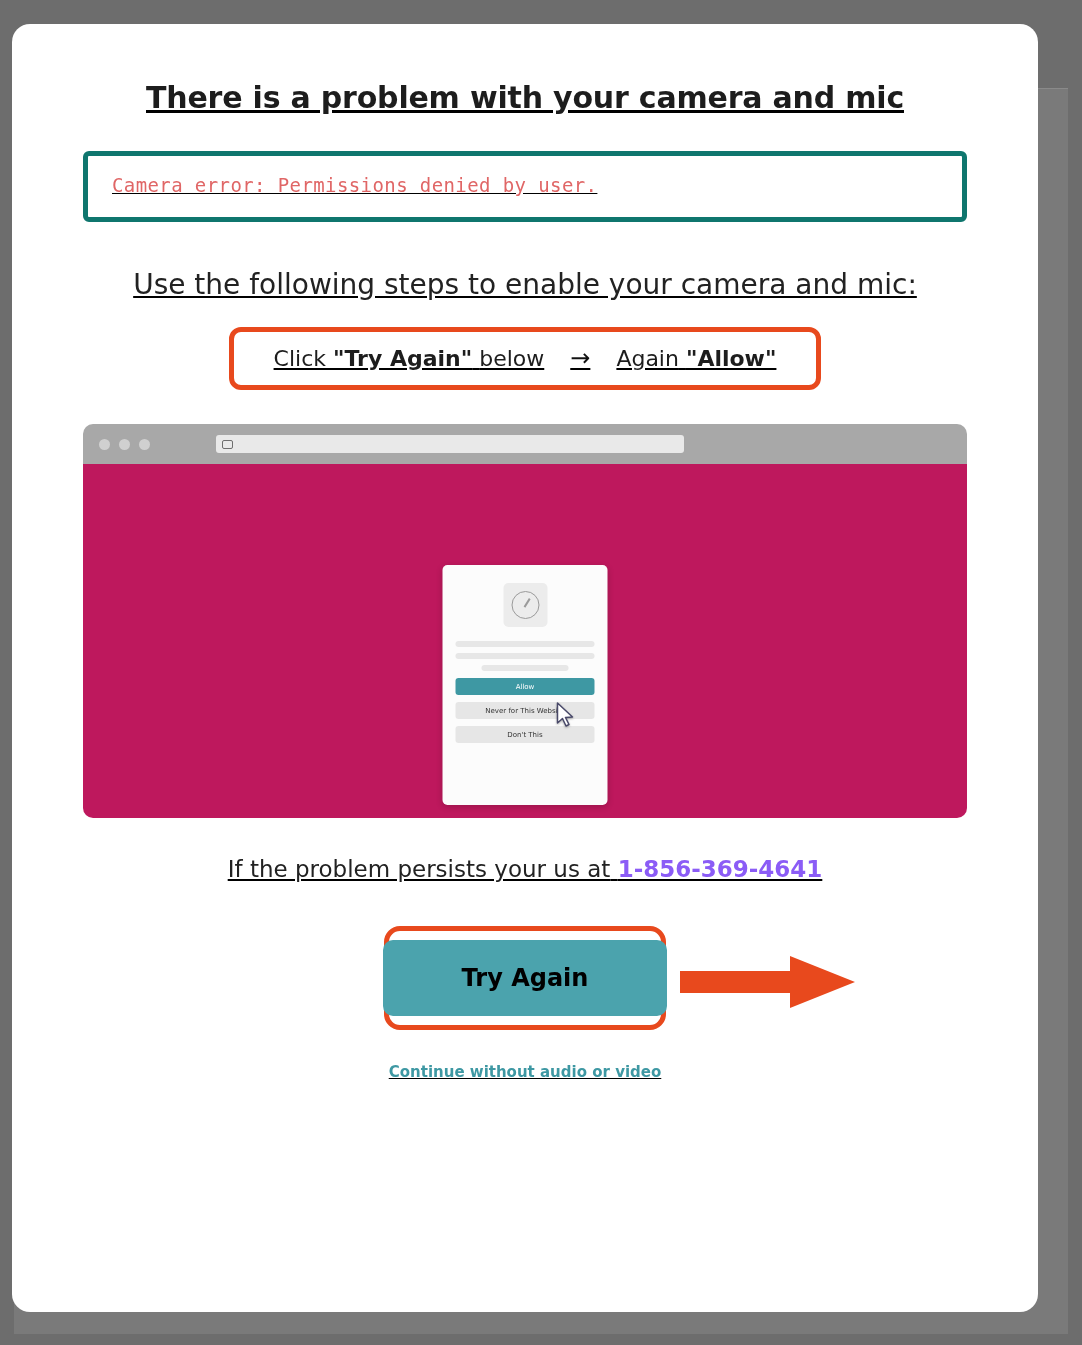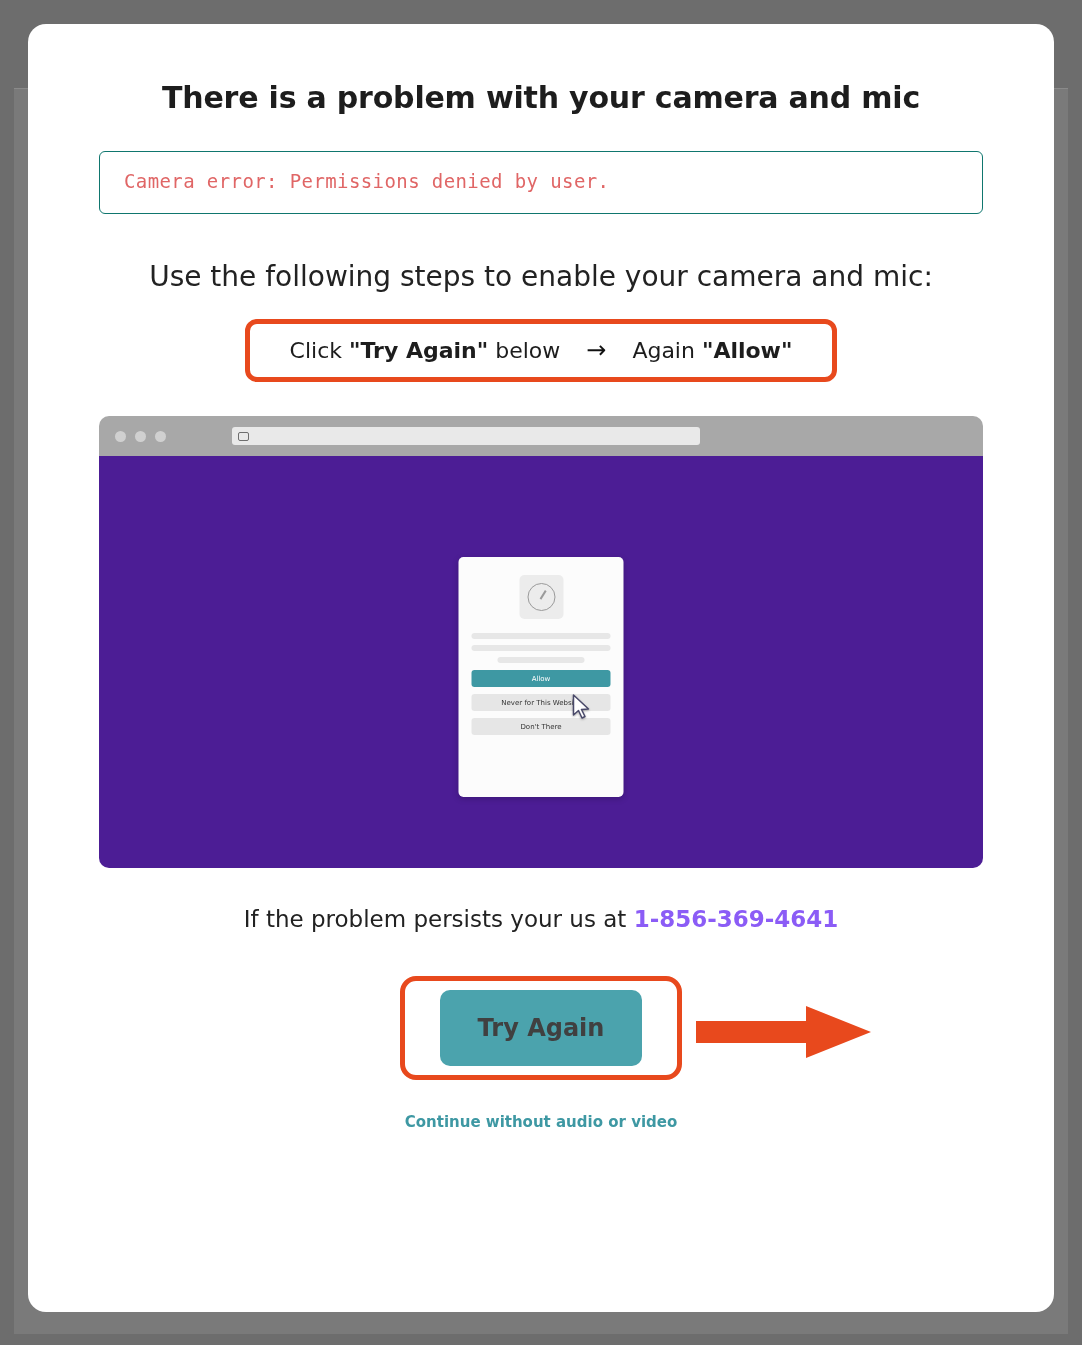--- a/index.html
+++ b/index.html
@@ -19,42 +19,43 @@
     position: absolute;
     left: 14px;
     top: 88px;
     width: 1054px;
     height: 1245px;
     background: #7a7a7a;
     border-top: 1px solid #8a8a8a;
   }
   .modal {
     position: absolute;
-    left: 28px;
+    left: 12px;
     top: 24px;
     width: 1026px;
     height: 1288px;
     background: #ffffff;
     border-radius: 18px;
     box-sizing: border-box;
     overflow: hidden;
+    text-decoration: underline;
   }
   .title {
     text-align: center;
     font-size: 30px;
     font-weight: bold;
     color: #1d1d1d;
     margin-top: 56px;
     letter-spacing: -0.2px;
   }
   .error-box {
     margin: 36px auto 0 auto;
     width: 884px;
     box-sizing: border-box;
-    border: 1px solid #0f766e;
+    border: 5px solid #0f766e;
     border-radius: 6px;
     padding: 20px 24px 22px 24px;
   }
   .error-line {
     font-family: "DejaVu Sans Mono", monospace;
     font-size: 19px;
     color: #e06666;
     line-height: 1.0;
     margin: 7px 0 0 0;
     letter-spacing: 0.4px;
@@ -118,22 +119,22 @@
     padding-left: 6px;
     box-sizing: border-box;
   }
   .url-icon {
     width: 11px; height: 9px;
     border: 1.5px solid #6e6e6e;
     border-radius: 2px;
     box-sizing: border-box;
   }
   .browser-body {
-    height: 412px;
-    background: #4c1d95;
+    height: 354px;
+    background: #be185d;
     position: relative;
   }
   .perm-dialog {
     position: absolute;
     left: 50%;
     transform: translateX(-50%);
     top: 101px;
     width: 165px;
     height: 240px;
     background: #fcfcfc;
@@ -218,26 +219,26 @@
     height: 104px;
     border: 5px solid #e8491d;
     border-radius: 16px;
     box-sizing: border-box;
   }
   .try-button {
     position: absolute;
     left: 50%;
     transform: translateX(-50%);
     top: 14px;
-    width: 202px;
+    width: 284px;
     height: 76px;
     background: #4ba3ad;
     border: none;
     border-radius: 10px;
-    color: #404040;
+    color: #000000;
     font-size: 24px;
     font-weight: bold;
     font-family: "DejaVu Sans", sans-serif;
     cursor: pointer;
   }
   .big-arrow {
     position: absolute;
     left: 628px;
     top: 28px;
   }
@@ -295,21 +296,21 @@
         <div class="perm-logo">
           <div class="circ"></div>
         </div>
         <div class="perm-lines">
           <div class="perm-line w1"></div>
           <div class="perm-line w2"></div>
           <div class="perm-line w3" style="margin:0 auto 0 auto;"></div>
         </div>
         <div class="perm-btn primary">Allow</div>
         <div class="perm-btn secondary">Never for This Website</div>
-        <div class="perm-btn secondary">Don't There</div>
+        <div class="perm-btn secondary">Don't This</div>
         <div class="cursor">
           <svg width="22" height="28" viewBox="0 0 22 28">
             <path d="M2 1 L2 21 L7 16.5 L10.5 24 L13.5 22.5 L10 15.5 L17 15 Z" fill="#ffffff" stroke="#4a4a6a" stroke-width="1.5" stroke-linejoin="round"></path>
           </svg>
         </div>
       </div>
     </div>
   </div>
 
   <div class="persist">

